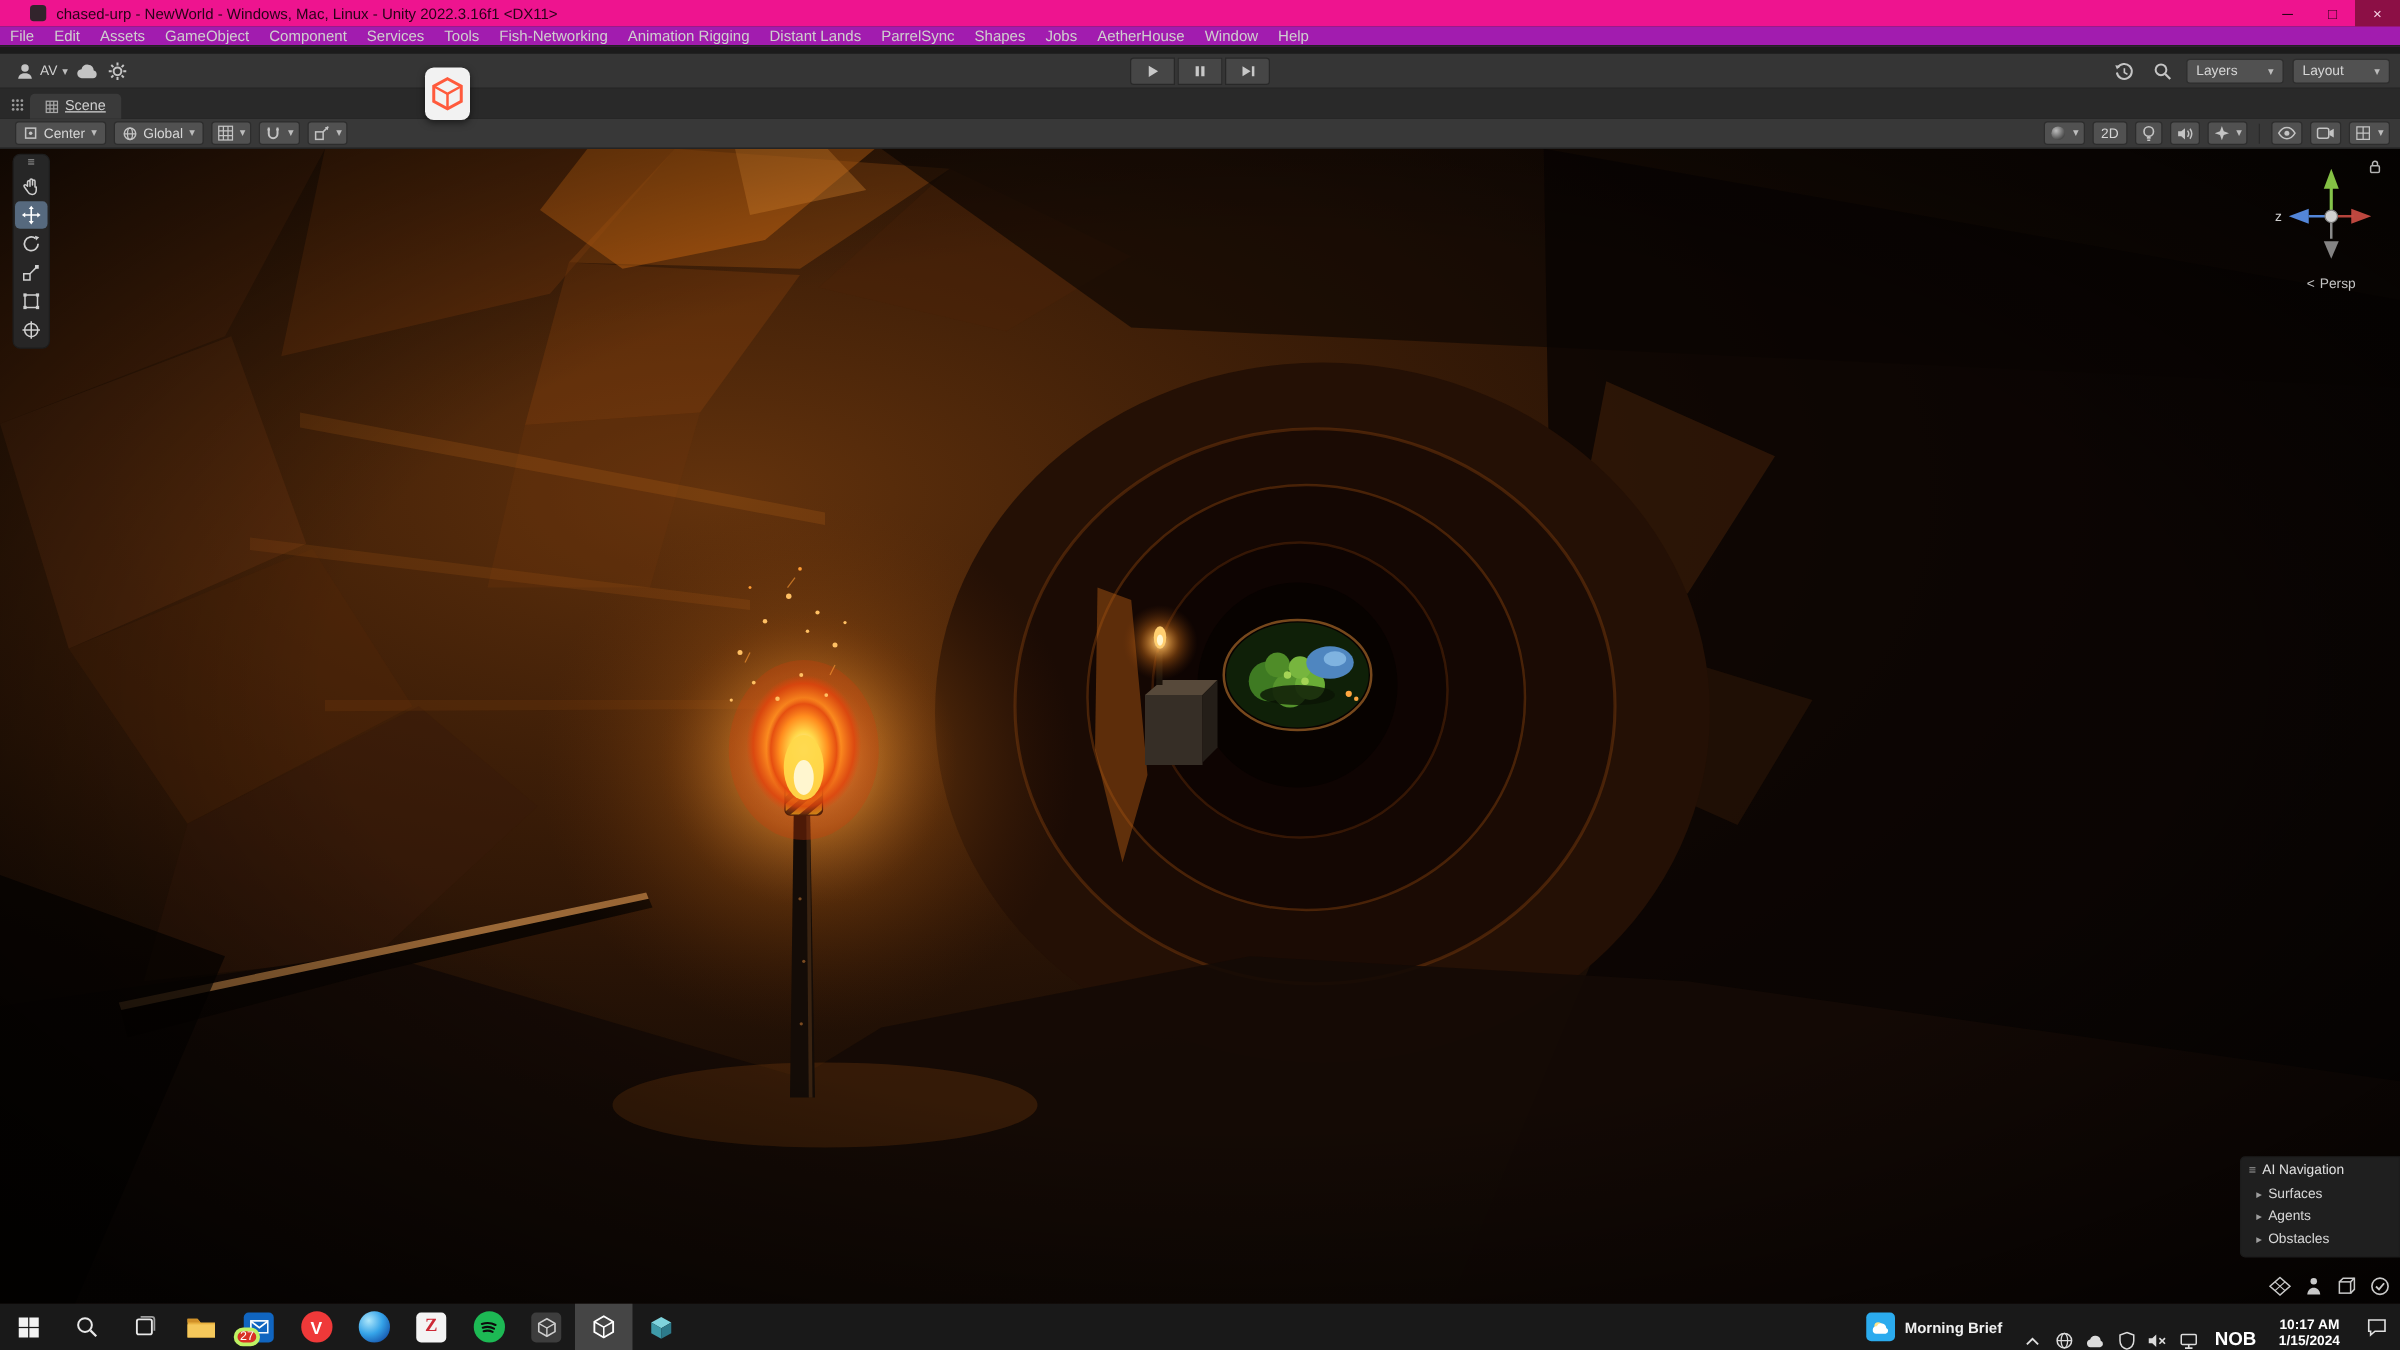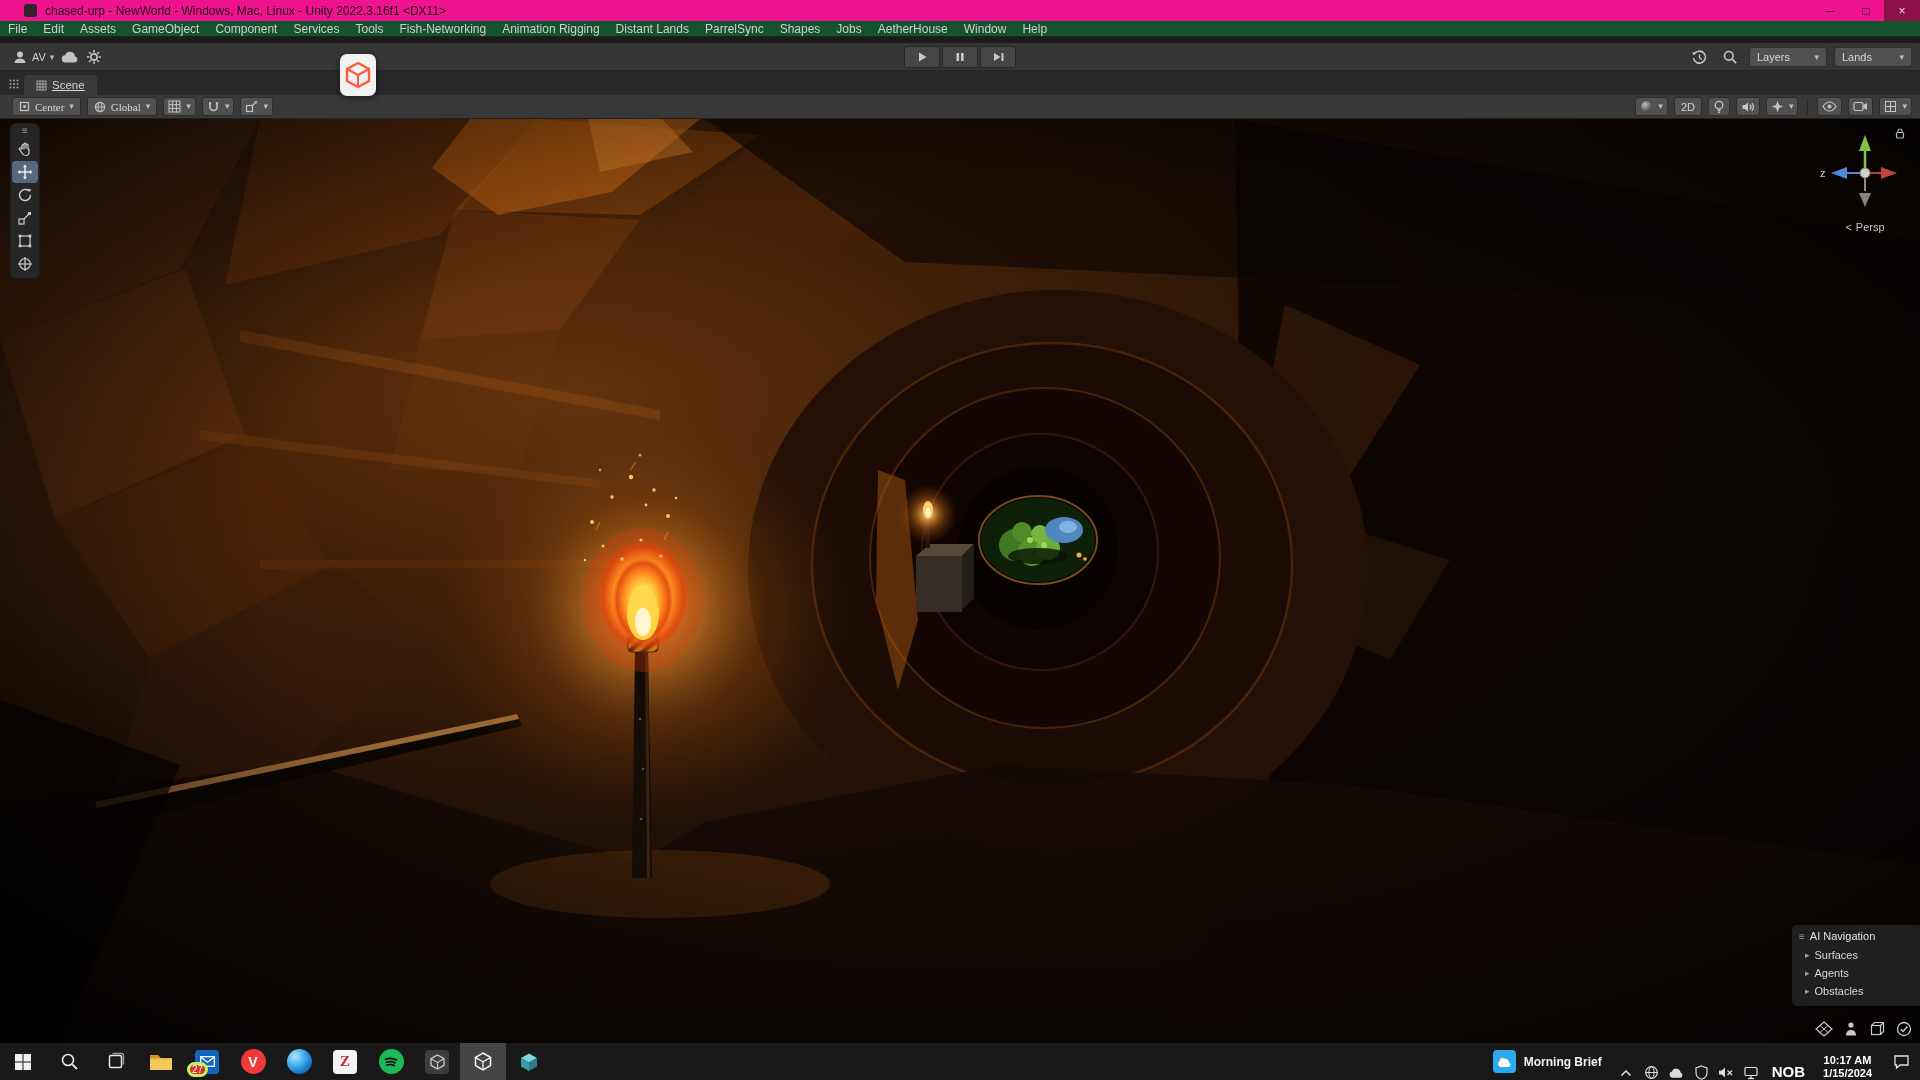--- a/index.html
+++ b/index.html
@@ -9,21 +9,21 @@
 
   
   .titlebar{position:absolute;left:0;top:0;width:100%;height:21px;background:#ee148f;display:flex;align-items:center;padding:0 24px;z-index:50;}
   .title-ico{width:13px;height:13px;border-radius:3px;background:#32242c;margin-right:8px;flex:none;}
   .title-text{font-size:12px;color:#270318;white-space:nowrap;}
   .wbtns{position:absolute;right:0;top:0;height:21px;display:flex;}
   .wbtn{width:36px;height:21px;display:flex;align-items:center;justify-content:center;font-size:12px;color:#2a0418;}
   .wbtn.close{background:#8c0f45;color:#f7d5e6;}
 
   
-  .menubar{position:absolute;left:0;top:21px;width:100%;height:16px;background:#14532d;display:flex;align-items:center;border-bottom:1px solid #222;z-index:49;}
+  .menubar{position:absolute;left:0;top:21px;width:100%;height:16px;background:#a21caf;display:flex;align-items:center;border-bottom:1px solid #222;z-index:49;}
   .menu-item{padding:0 8px;font-size:12px;color:#cfcfcf;line-height:22px;cursor:default;}
 
   
   .toolbar{position:absolute;left:0;top:43px;width:100%;height:28px;background:#353535;border-bottom:1px solid #242424;z-index:48;}
   .tbar-left{position:absolute;left:8px;top:3px;display:flex;align-items:center;height:22px;}
   .acct-btn{display:flex;align-items:center;gap:4px;font-size:11px;color:#cfcfcf;padding:2px 4px;border-radius:3px;}
   .icon-btn{display:flex;align-items:center;justify-content:center;width:24px;height:22px;border-radius:3px;}
   .tbar-center{position:absolute;left:50%;top:3px;transform:translateX(-50%);display:flex;gap:2px;}
   .trans-btn{width:36px;height:22px;background:#464646;border:1px solid #282828;display:flex;align-items:center;justify-content:center;}
   .trans-btn:first-child{border-radius:3px 0 0 3px;}
@@ -32,21 +32,21 @@
   .dd-btn{display:flex;align-items:center;justify-content:space-between;gap:6px;background:#515151;border:1px solid #2d2d2d;border-radius:3px;height:20px;padding:0 7px;font-size:11px;color:#d6d6d6;min-width:78px;}
   .caret{font-size:9px;color:#bdbdbd;line-height:1;}
 
   
   .tabbar{position:absolute;left:0;top:71px;width:100%;height:24px;background:#292929;display:flex;align-items:flex-end;z-index:47;text-decoration:underline;}
   .pane-menu{margin:0 2px 5px 8px;}
   .tab{display:inline-flex;align-items:center;gap:5px;background:#3a3a3a;border-radius:4px 4px 0 0;height:20px;padding:0 12px;font-size:11.5px;color:#cfcfcf;margin-left:2px;}
 
   
   .scenebar{position:absolute;left:0;top:95px;width:100%;height:24px;background:#383838;border-bottom:1px solid #202020;z-index:46;display:flex;align-items:center;}
-  .sb-left{display:flex;align-items:center;gap:6px;margin-left:12px;font-family:Liberation Serif, serif;}
+  .sb-left{display:flex;align-items:center;gap:6px;margin-left:12px;}
   .sb-right{margin-left:auto;display:flex;align-items:center;gap:6px;margin-right:8px;}
   .sbtn{display:inline-flex;align-items:center;gap:5px;background:#515151;border:1px solid #2d2d2d;border-radius:3px;height:19px;padding:0 6px;font-size:11px;color:#d6d6d6;}
   .sbtn.icononly{padding:0 4px;}
   .sb-div{width:1px;height:16px;background:#2a2a2a;margin:0 3px;}
   .btn2d{min-width:28px;justify-content:center;}
 
   
   .viewport{position:absolute;left:0;top:119px;width:1920px;height:924px;background:#120a05;overflow:hidden;z-index:1;}
   .scene-svg{position:absolute;inset:0;width:100%;height:100%;display:block;}
 
@@ -196,21 +196,21 @@
         <svg width="16" height="16" viewBox="0 0 16 16">
             <circle cx="6.8" cy="6.8" r="4.3" fill="none" stroke="#c4c4c4" stroke-width="1.6"></circle>
             <line x1="10.2" y1="10.2" x2="14.2" y2="14.2" stroke="#c4c4c4" stroke-width="1.8"></line>
           </svg>
       </div>
       <div class="dd-btn">
         <span>Layers</span>
         <span class="caret">▾</span>
       </div>
       <div class="dd-btn">
-        <span>Lands</span>
+        <span>Layout</span>
         <span class="caret">▾</span>
       </div>
     </div>
   </div>
 
   <div class="tabbar">
     <svg class="pane-menu" width="12" height="12" viewBox="0 0 12 12">
         <g fill="#9a9a9a">
           <circle cx="2.5" cy="2.5" r="1.1"></circle>
           <circle cx="6" cy="2.5" r="1.1"></circle>

